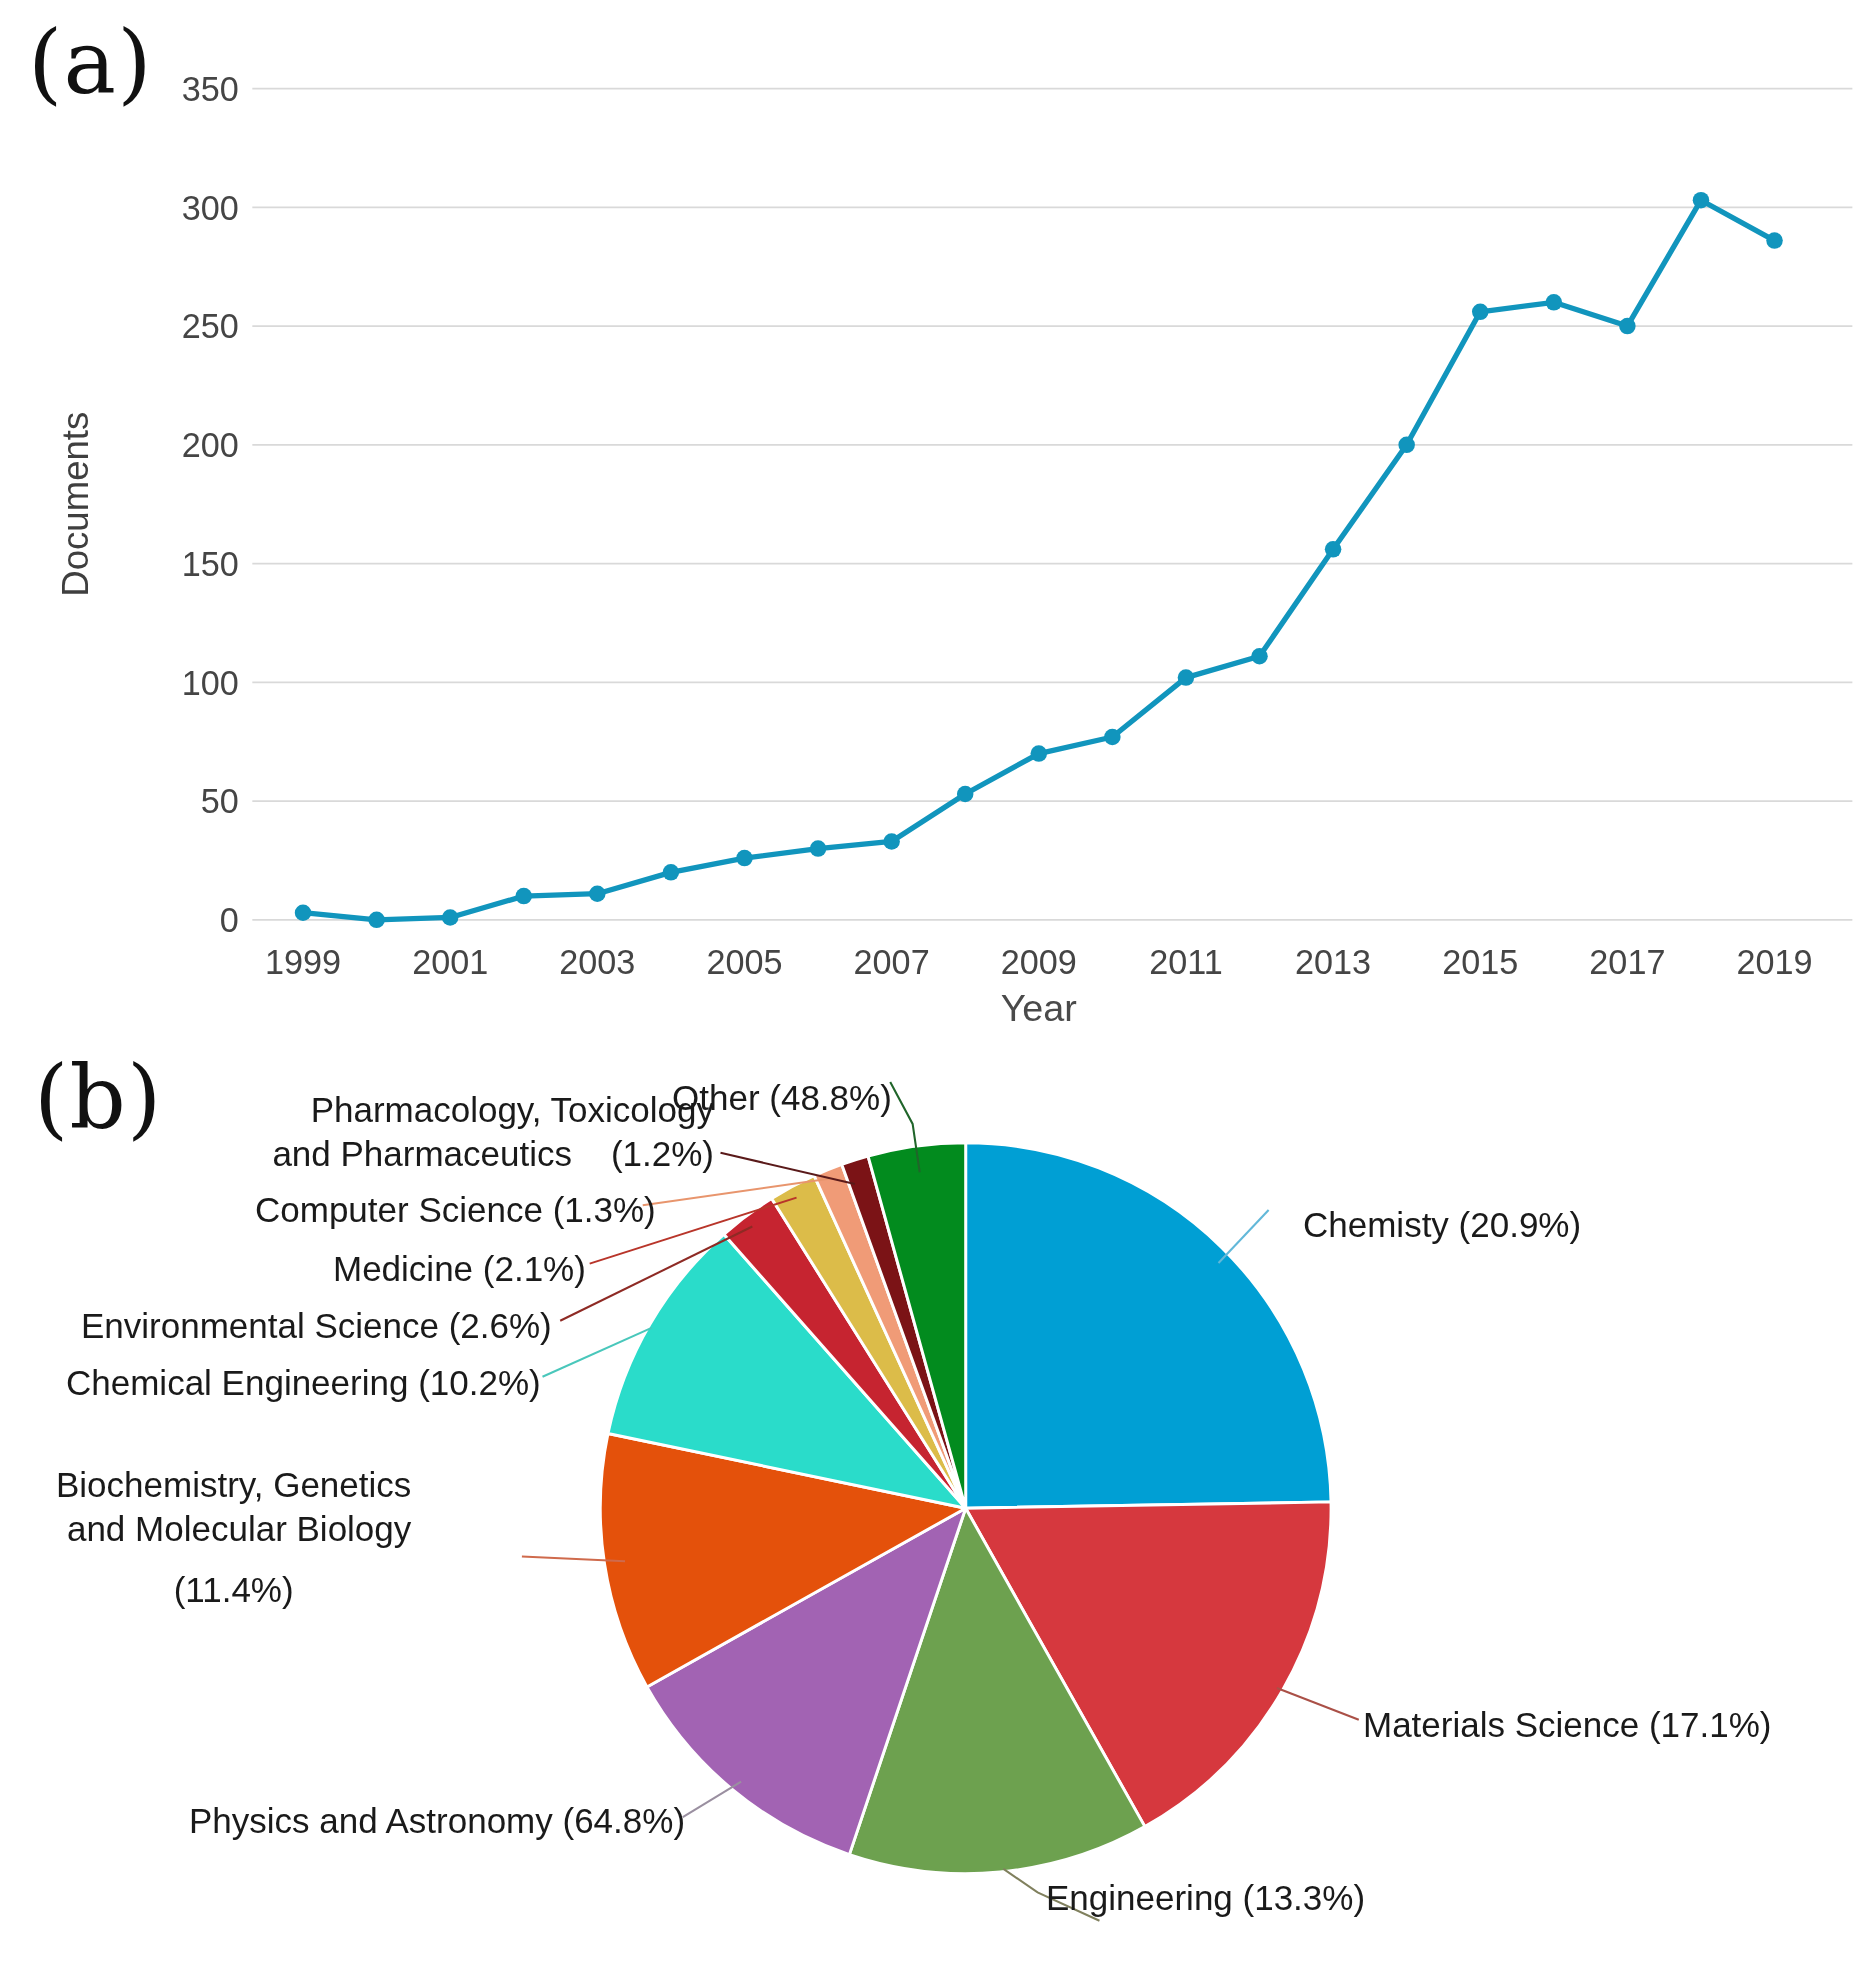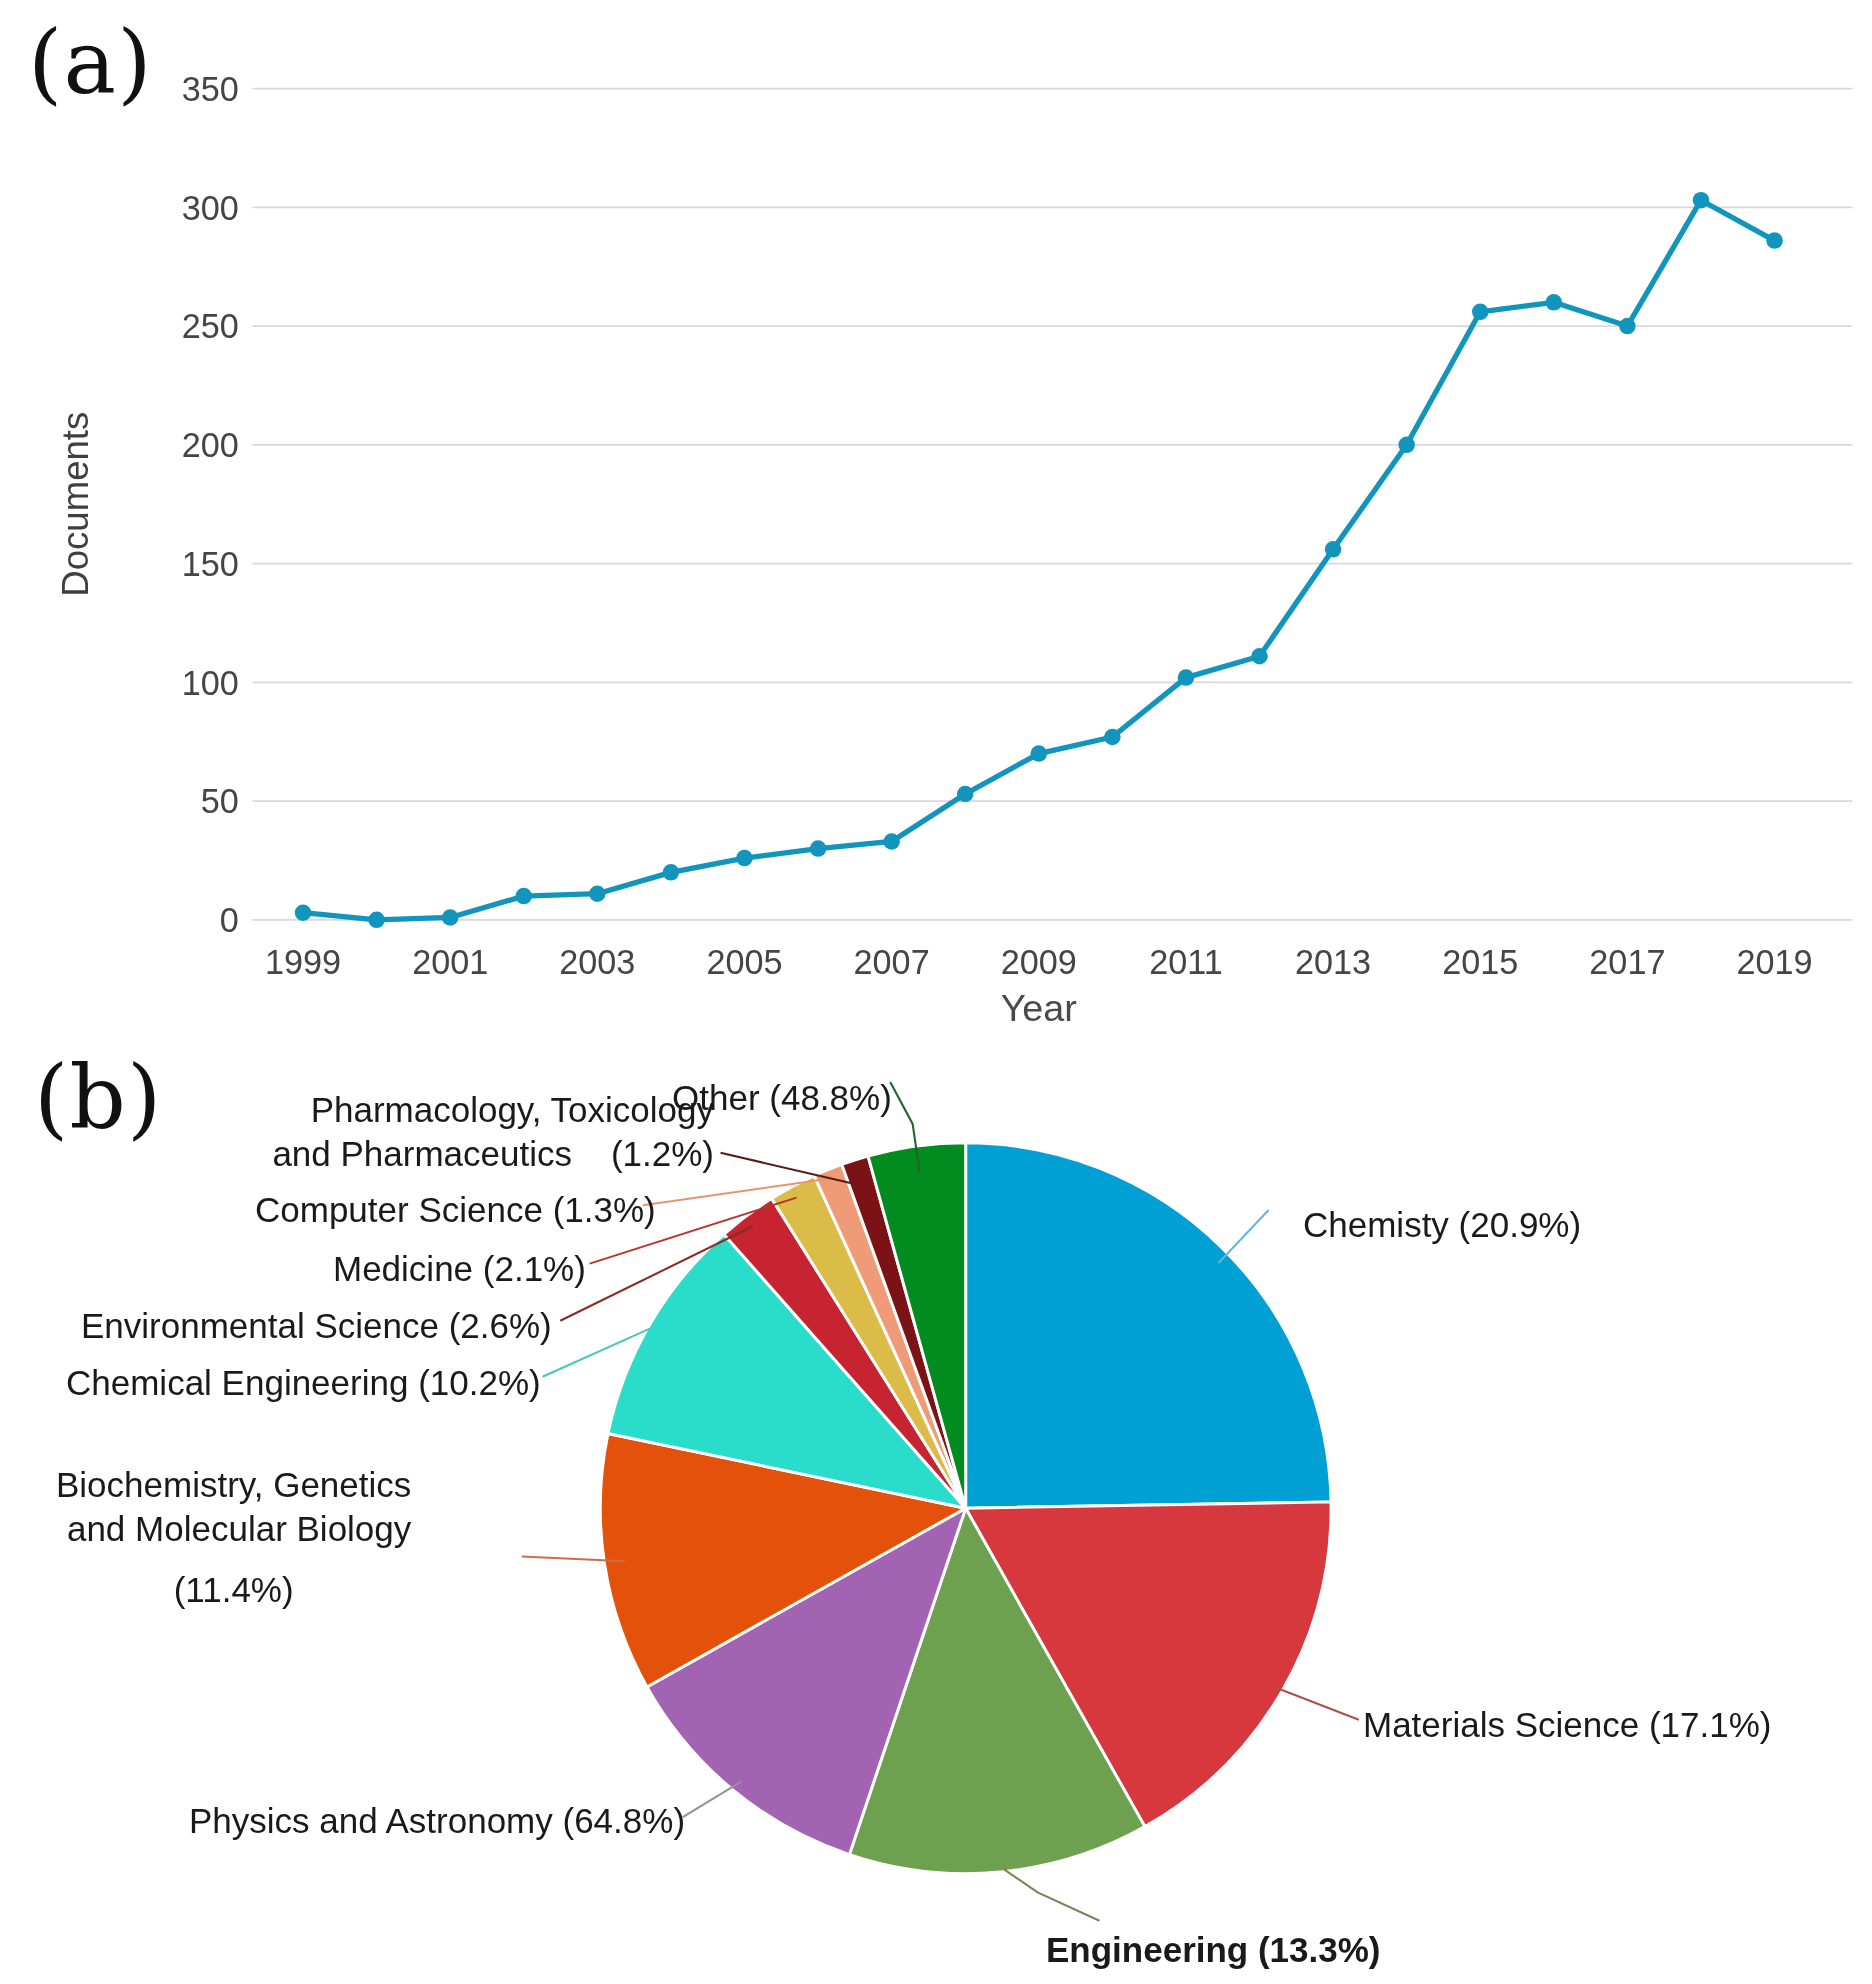--- a/index.html
+++ b/index.html
@@ -97,21 +97,21 @@
       <polyline points="920,2335 1105,2252" fill="none" stroke="#49c7bb" stroke-width="3.5"></polyline>
       <polyline points="950,2240 1276,2080" fill="none" stroke="#8e2a24" stroke-width="3.5"></polyline>
       <polyline points="1000,2143 1351,2031" fill="none" stroke="#b8352a" stroke-width="3.5"></polyline>
       <polyline points="1090,2044 1406,1999" fill="none" stroke="#e8956d" stroke-width="3.5"></polyline>
       <polyline points="1222,1955 1450,2008" fill="none" stroke="#5a1a1a" stroke-width="3.5"></polyline>
       <polyline points="1510,1835 1548,1906 1560,1988" fill="none" stroke="#20652a" stroke-width="3.5"></polyline>
     </svg>
   <div id="pie-labels">
       <div class="pie-label" style="left: 1303px; top: 1203px;"><span class="lines">Chemisty (20.9%)</span></div>
       <div class="pie-label" style="left: 1363px; top: 1703px;"><span class="lines">Materials Science (17.1%)</span></div>
-      <div class="pie-label" style="left: 1046px; top: 1928px; font-weight: bold;"><span class="lines">Engineering (13.3%)</span></div>
+      <div class="pie-label" style="left: 1046px; top: 1876px;"><span class="lines">Engineering (13.3%)</span></div>
       <div class="pie-label" style="left: 189px; top: 1799px;"><span class="lines">Physics and Astronomy (64.8%)</span></div>
       <div class="pie-label flexcenter" style="left: 56px; top: 1463px; flex-direction: column;">
         <span class="lines">Biochemistry, Genetics<br>and Molecular Biology</span>
         <span>(11.4%)</span>
       </div>
       <div class="pie-label" style="left: 66px; top: 1361px;"><span class="lines">Chemical Engineering (10.2%)</span></div>
       <div class="pie-label" style="left: 81px; top: 1304px;"><span class="lines">Environmental Science (2.6%)</span></div>
       <div class="pie-label" style="left: 333px; top: 1247px;"><span class="lines">Medicine (2.1%)</span></div>
       <div class="pie-label" style="left: 255px; top: 1188px;"><span class="lines">Computer Science (1.3%)</span></div>
       <div class="pie-label align-right" style="left: 218px; top: 1088px; width: 496px; text-align: right;"><span class="lines">Pharmacology, Toxicology<br>and Pharmaceutics&nbsp;&nbsp;&nbsp;&nbsp;(1.2%)</span></div>

